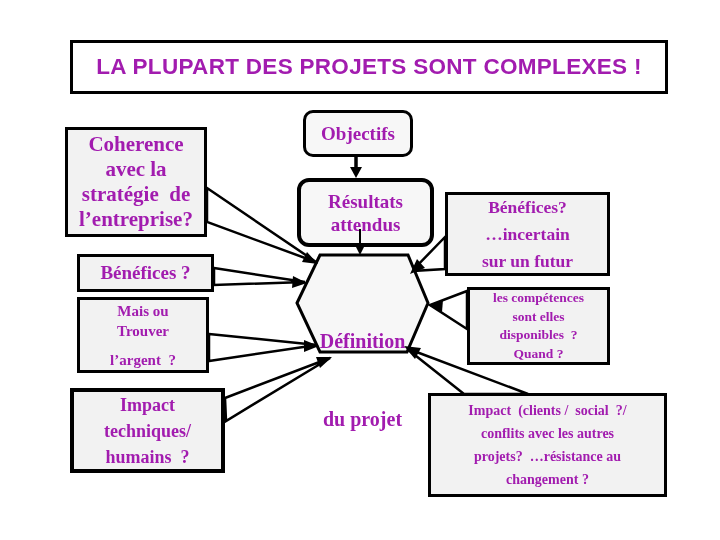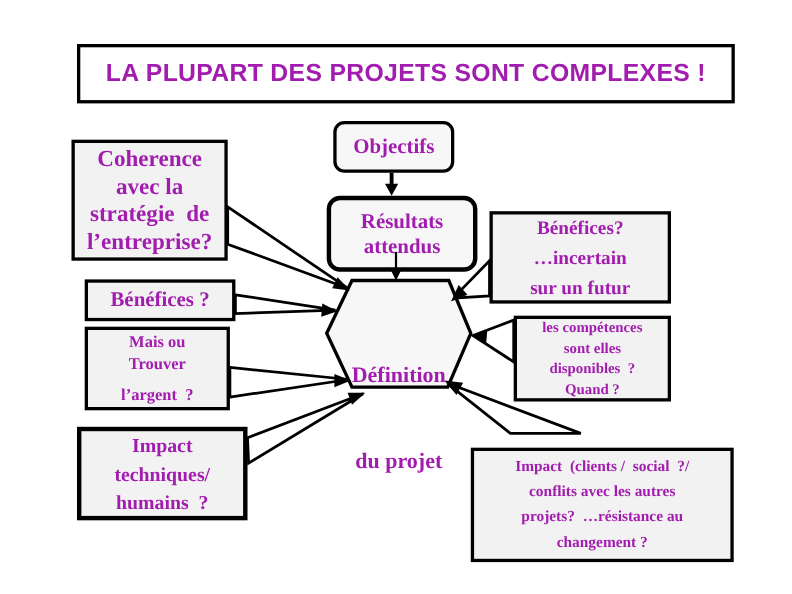--- a/index.html
+++ b/index.html
@@ -23,21 +23,21 @@
   .ln{display:block;white-space:pre;}
   #coherence{left:65px;top:127px;width:142px;height:110px;font-size:21px;line-height:25px;}
   #objectifs{left:303px;top:110px;width:110px;height:47px;font-size:19px;border-radius:10px;background:#f7f7f7;}
   #resultats{left:297px;top:178px;width:137px;height:69px;font-size:19px;line-height:23px;border-width:4px;border-radius:12px;background:#f7f7f7;}
   #hypotheses{left:445px;top:192px;width:165px;height:84px;font-size:17.5px;line-height:27px;}
   #benefices{left:77px;top:254px;width:137px;height:38px;font-size:19px;align-items:center;}
   #argent{left:77px;top:297px;width:132px;height:76px;font-size:15px;line-height:20px;}
   #argent .gap{margin-top:9px;}
   #competences{left:467px;top:287px;width:143px;height:78px;font-size:13.5px;line-height:18.5px;}
   #risques{left:70px;top:388px;width:155px;height:85px;font-size:18px;line-height:26px;border-width:4px;}
-  #impact{left:428px;top:407px;width:239px;height:104px;font-size:14px;line-height:23px;}
+  #impact{left:428px;top:393px;width:239px;height:104px;font-size:14px;line-height:23px;}
   .overlay{position:absolute;left:0;top:0;z-index:5;pointer-events:none;}
   .hexlabel{
     position:absolute;left:295px;top:276px;width:135px;text-align:center;
     font-weight:bold;font-size:20px;line-height:26px;z-index:6;white-space:pre;
   }
 </style>
 </head>
 <body>
 
 <div class="stage">

